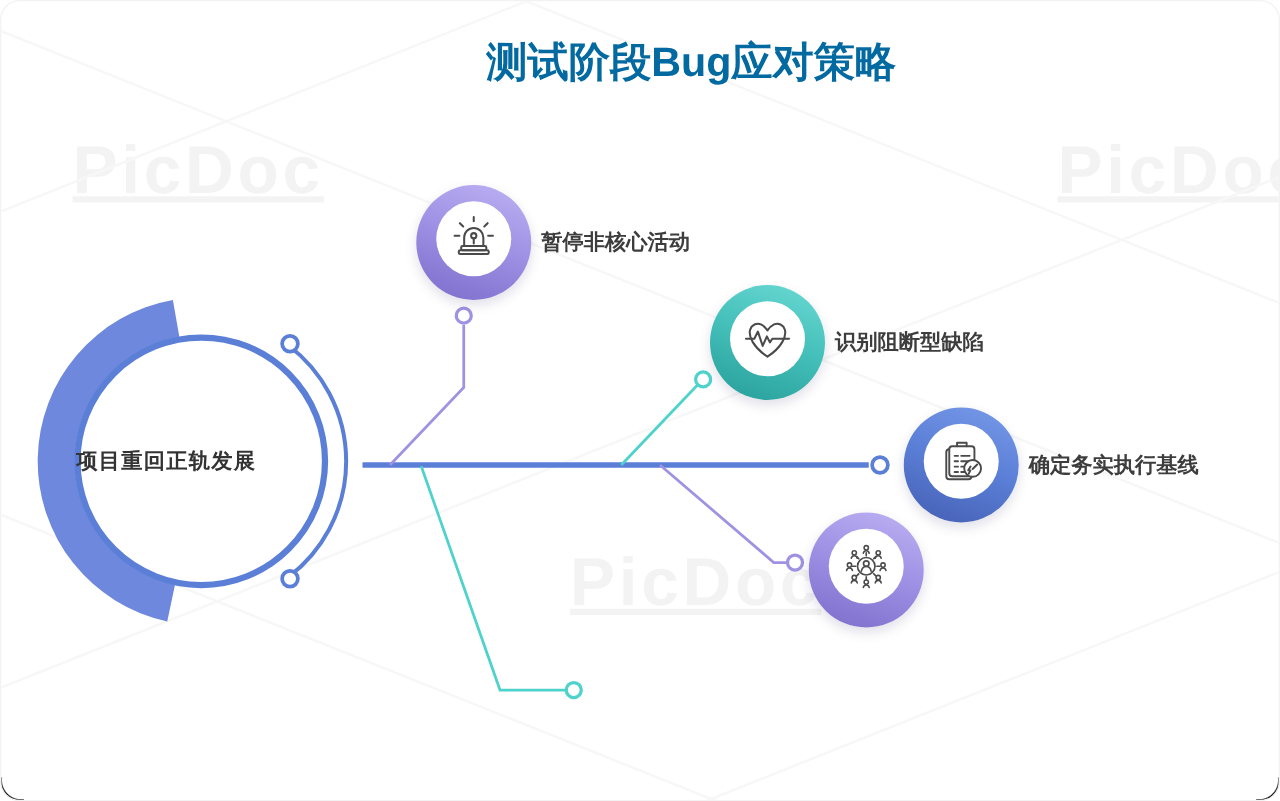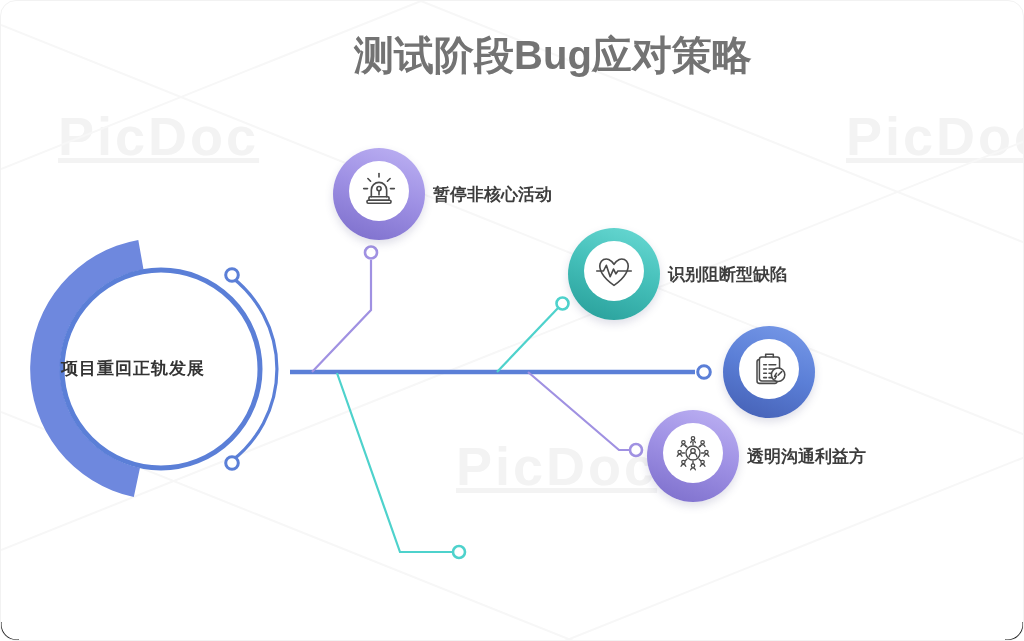--- a/index.html
+++ b/index.html
@@ -11,21 +11,21 @@
   
   .watermark{
     position:absolute;font-size:54px;font-weight:800;letter-spacing:3px;
     color:#f3f3f3;white-space:nowrap;user-select:none;z-index:1;font-style:normal;text-decoration:underline;
   }
   
   .lines-svg{position:absolute;left:0;top:0;z-index:2;}
   
   .title{
     position:absolute;top:27px;left:552px;transform:translateX(-50%);
-    font-size:40px;font-weight:700;color:#737373;white-space:nowrap;z-index:3;
+    font-size:33px;font-weight:700;color:#0369a1;white-space:nowrap;z-index:3;
   }
   
   .center-label{
     position:absolute;left:60px;top:356px;width:200px;text-align:left;
     font-size:17px;font-weight:700;color:#333333;z-index:3;letter-spacing:1px;
   }
   
   .node{position:absolute;z-index:3;}
   .ring{
     position:relative;width:92px;height:92px;border-radius:50%;
@@ -142,20 +142,21 @@
           <path d="M18.5 28.5 h2.8"></path>
             <path d="M24 28.5 h7"></path>
           <path d="M18.5 33 h2.8"></path>
             <path d="M24 33 h4"></path>
           <circle cx="33.5" cy="30" r="7" fill="#ffffff"></circle>
           <path d="M33.5 30.5 L37.3 26.7"></path>
           <path d="M31.8 28.4 l-2 3.2 h1.9 l-1.5 2.8"></path>
         </svg>
       </div>
     </div>
+    <div class="node-label">确定务实执行基线</div>
   </div>
 
   <div class="node" style="left:646px;top:409px;">
     <div class="ring purple">
       <div class="ring-inner">
         <svg class="node-icon" width="46" height="46" viewBox="0 0 48 48" fill="none" stroke="#4a4a4a" stroke-width="1.4" stroke-linecap="round" stroke-linejoin="round">
           <path d="M32.9 24 h2.4"></path>
             <path d="M30.3 17.7 l1.7 -1.7"></path>
             <path d="M24 15.1 v-2.4"></path>
           <path d="M17.7 17.7 l-1.7 -1.7"></path>
@@ -180,19 +181,18 @@
             <circle cx="14" cy="33.4" r="1.8"></circle>
               <path d="M11.5 37.9 c0.4 -1.6 1.4 -2.1 2.5 -2.1 s2.1 0.5 2.5 2.1"></path>
             <circle cx="24" cy="37.2" r="1.8"></circle>
               <path d="M21.5 41.7 c0.4 -1.6 1.4 -2.1 2.5 -2.1 s2.1 0.5 2.5 2.1"></path>
             <circle cx="34" cy="33.4" r="1.8"></circle>
               <path d="M31.5 37.9 c0.4 -1.6 1.4 -2.1 2.5 -2.1 s2.1 0.5 2.5 2.1"></path>
           </g>
         </svg>
       </div>
     </div>
-    <div class="node-label">透明沟通利益方</div>
   </div>
 
 
   <div class="corner-artifact bl"></div>
   <div class="corner-artifact br"></div>
 </div>
 
 </body></html>

